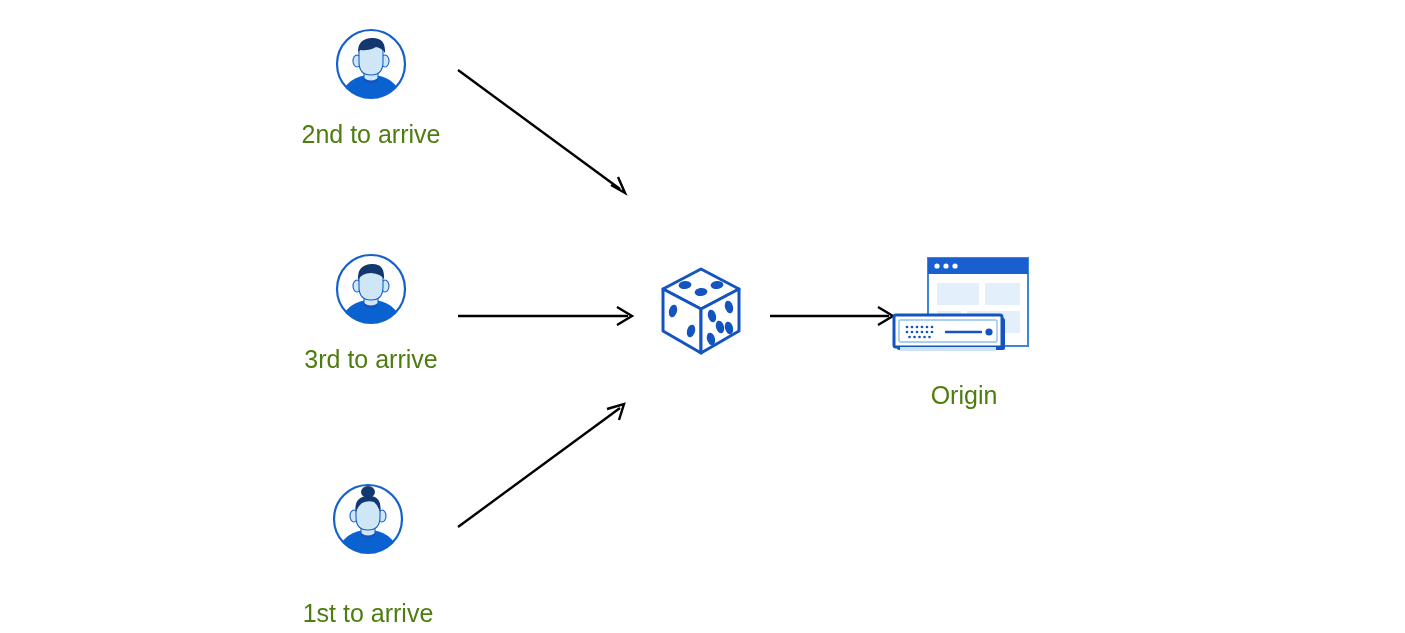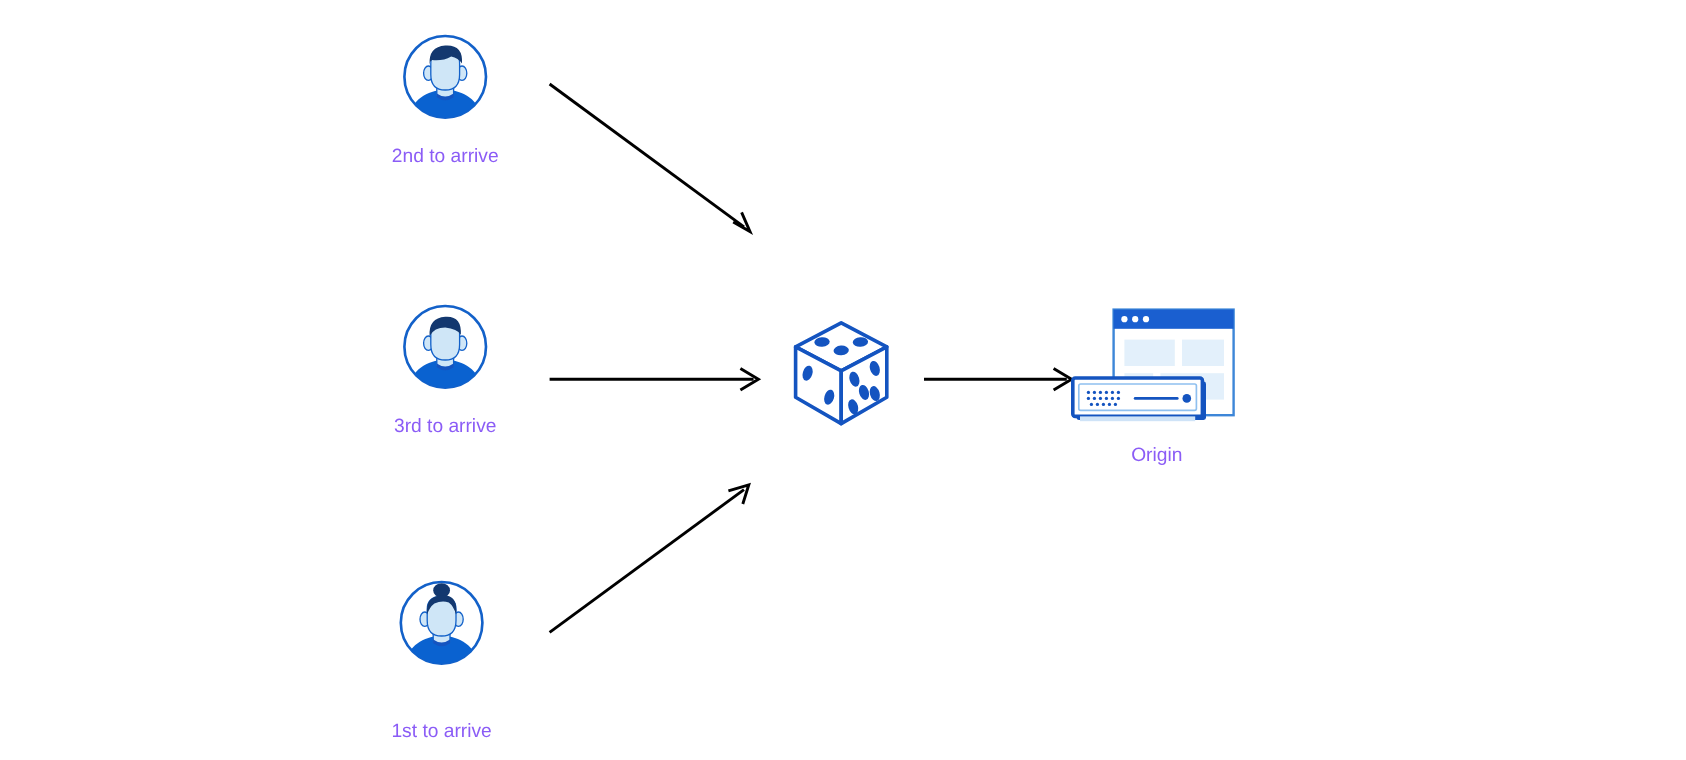--- a/index.html
+++ b/index.html
@@ -21,29 +21,30 @@
     position: absolute;
     display: flex;
     flex-direction: column;
     align-items: center;
   }
   .node-icon {
     display: block;
   }
   .node-label {
     font-family: "Liberation Sans", sans-serif;
-    font-size: 16px;
-    color: #8b5cf6;
+    font-size: 25px;
+    color: #4d7c0f;
     white-space: nowrap;
     line-height: 1;
   }
   .avatar-node .node-label {
     margin-top: 16px;
   }
   .origin-node .node-label {
+    margin-top: 12px;
   }
   .edge-layer {
     position: absolute;
     left: 0;
     top: 0;
     width: 1405px;
     height: 633px;
     pointer-events: none;
   }
 </style>

